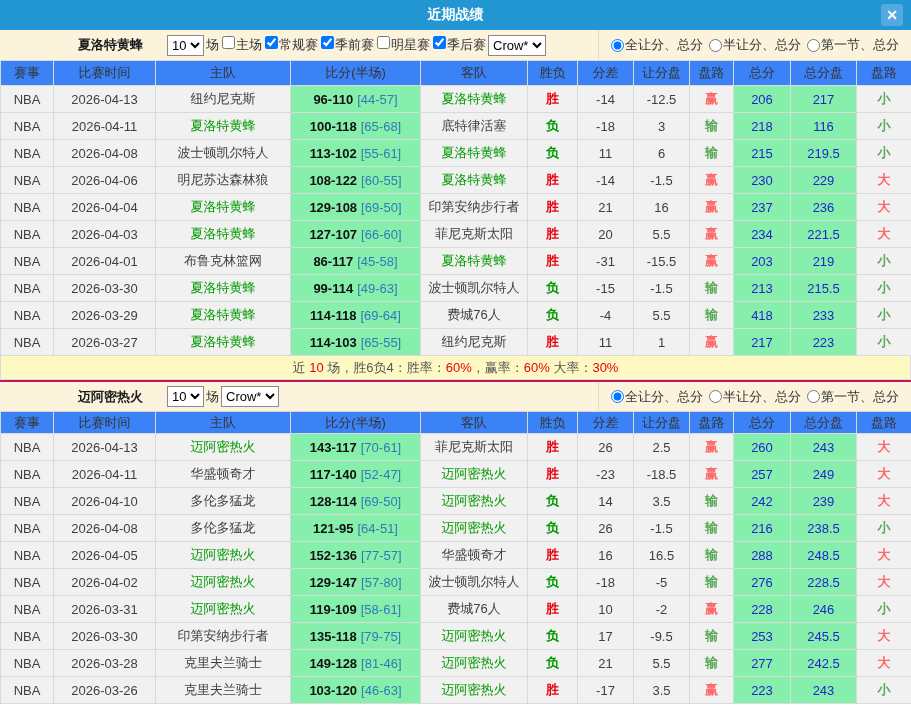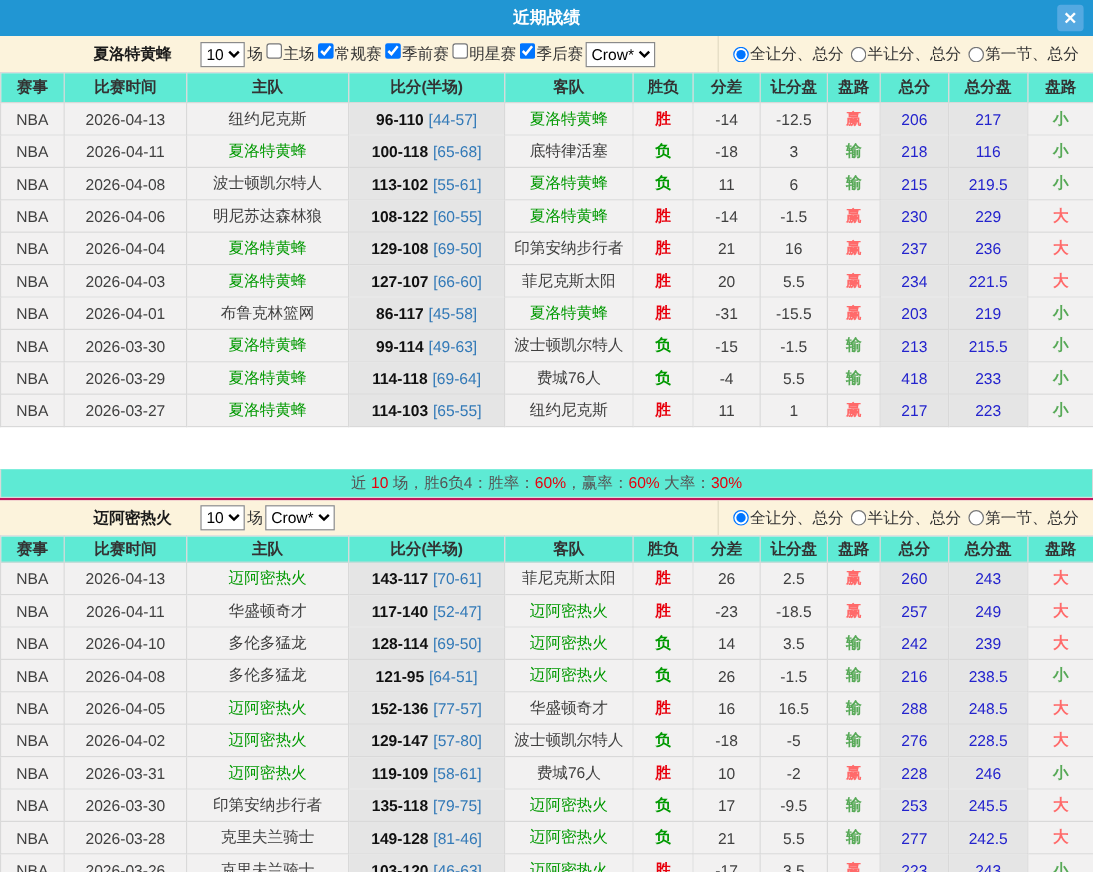--- a/index.html
+++ b/index.html
@@ -38,42 +38,42 @@
   .checks input { margin: 0 1px 0 3px; width: 13px; height: 13px; }
   .filter-right {
     flex: 1; display: flex; align-items: center; justify-content: center;
     border-left: 1px solid #E2DAC2;
   }
   .filter-right label { display: inline-flex; align-items: center; margin: 0 3px; }
   .filter-right input { margin: 0 1px 0 0; width: 13px; height: 13px; }
   
   table { width: 911px; border-collapse: collapse; table-layout: fixed; font-size: 13px; }
   th {
-    background: #5eead4; border: 1px solid #D9D9D9; height: 25px;
-    font-weight: bold; color: #333; text-align: center; padding: 0;
+    background: #3b82f6; border: 1px solid #D9D9D9; height: 25px;
+    font-weight: normal; color: #333; text-align: center; padding: 0;
   }
   .sec2 th { height: 22px; }
   td {
     background: #F2F1F1; border: 1px solid #D9D9D9; height: 27px;
     text-align: center; padding: 0 2px; color: #404040; white-space: nowrap;
     overflow: hidden;
   }
-  td.white { background: #e5e5e5; }
+  td.white { background: #86efac; }
   .score-main { font-weight: bold; color: #101010; }
   .score-half { color: #3279B7; margin-left: 4px; }
   .t-blue { color: #2323CD; }
   .t-win  { color: #E8000D; font-weight: bold; }
   .t-loss { color: #009900; font-weight: bold; }
   .t-win2 { color: #FF6A6A; font-weight: bold; }
   .t-loss2{ color: #57A957; font-weight: bold; }
   .t-team { color: #009900; }
   
   .summary {
-    height: 24px; line-height: 23px; text-align: center; background: #5eead4;
-    border: 1px solid #D9D9D9; border-top: none; color: #555; font-size: 13px; margin-top: 35px;
+    height: 24px; line-height: 23px; text-align: center; background: #fef9c3;
+    border: 1px solid #D9D9D9; border-top: none; color: #555; font-size: 13px;
   }
   .summary .t-red-num { color: #E8000D; }
   
   .sec2 { border-top: 2px solid #be185d; }
   .sec2 .filterbar { height: 29px; }
 </style>
 </head>
 <body>
 
 <div class="titlebar">

